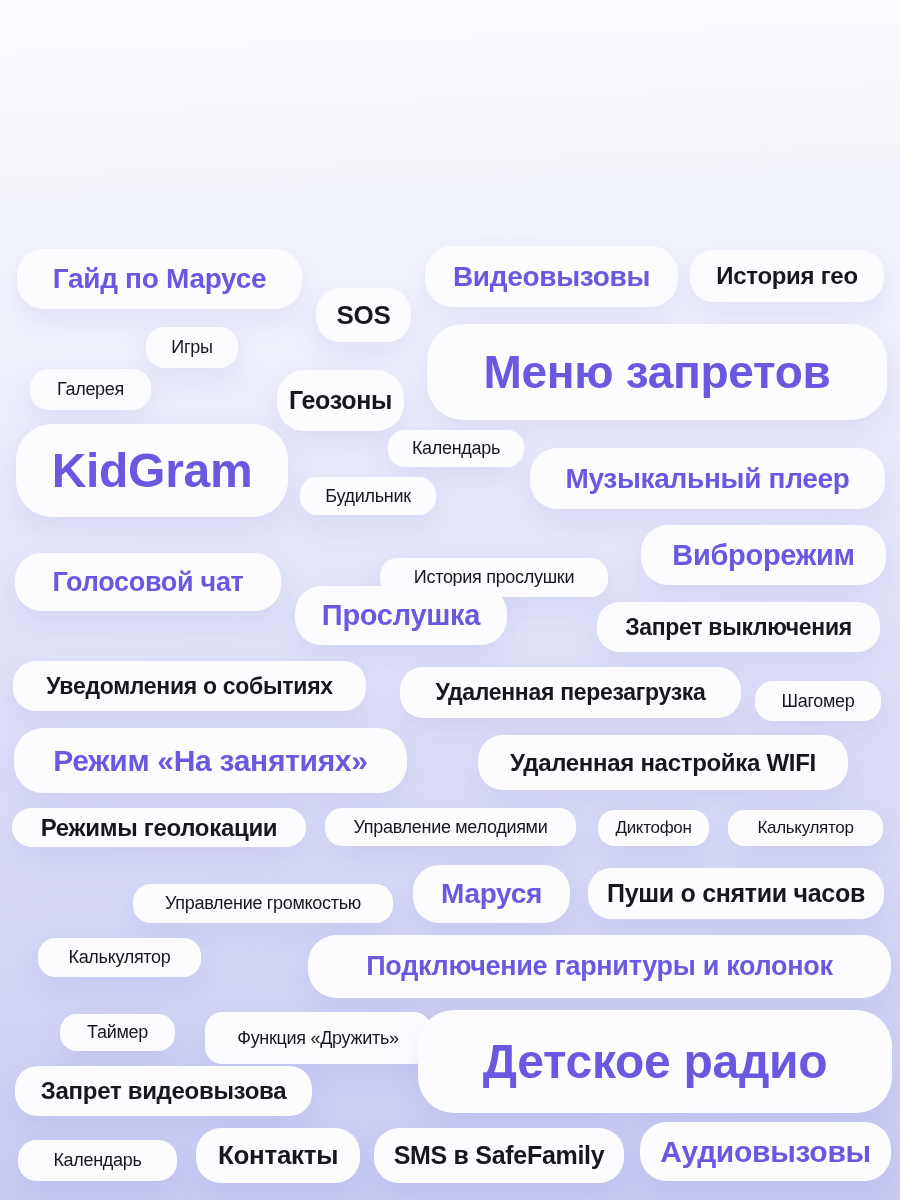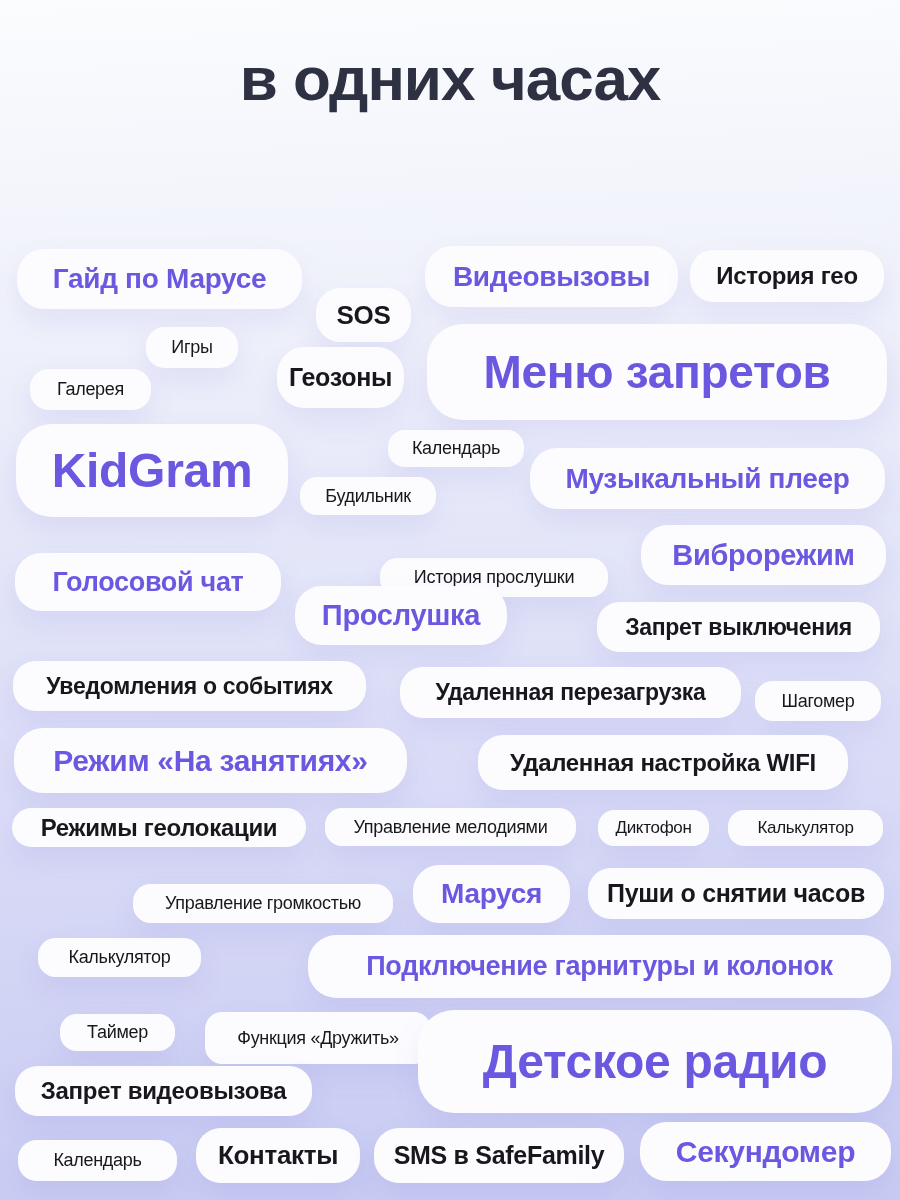--- a/index.html
+++ b/index.html
@@ -42,39 +42,38 @@
     box-shadow: 0 12px 28px rgba(100, 90, 220, 0.10);
   }
   .pill.purple { color: var(--accent, #6a58e0); }
   .pill.dark   { color: var(--dark, #17181d); }
 </style>
 </head>
 <body>
 
 <div class="poster" id="poster" style="--accent: #6a58e0; --dark: #17181d; --title: #2d3142; --pill-bg: #fcfcff; background: linear-gradient(178deg, rgb(251, 252, 254) 0%, rgb(238, 240, 250) 28%, rgb(220, 222, 247) 60%, rgb(200, 203, 242) 100%);">
   <h1 class="title">
-    <span>в одних часах</span>
   </h1>
   <div id="pills">
       <div class="pill purple" style="left: 17px; top: 249px; width: 285px; height: 60px; font-size: 28px; font-weight: 700; border-radius: 27px;">
         <span>Гайд по Марусе</span>
       </div>
       <div class="pill dark" style="left: 316px; top: 288px; width: 95px; height: 54px; font-size: 26px; font-weight: 600; border-radius: 24.3px;">
         <span>SOS</span>
       </div>
       <div class="pill purple" style="left: 425px; top: 246px; width: 253px; height: 61px; font-size: 28px; font-weight: 700; border-radius: 27.45px;">
         <span>Видеовызовы</span>
       </div>
       <div class="pill dark" style="left: 690px; top: 250px; width: 194px; height: 52px; font-size: 24px; font-weight: 600; border-radius: 23.4px;">
         <span>История гео</span>
       </div>
       <div class="pill dark" style="left: 146px; top: 327px; width: 92px; height: 41px; font-size: 18px; font-weight: 400; border-radius: 18.45px;">
         <span>Игры</span>
       </div>
-      <div class="pill dark" style="left: 277px; top: 347px; width: 127px; height: 61px; font-size: 25px; font-weight: 600; border-radius: 27.45px;">
+      <div class="pill dark" style="left: 277px; top: 370px; width: 127px; height: 61px; font-size: 25px; font-weight: 600; border-radius: 27.45px;">
         <span>Геозоны</span>
       </div>
       <div class="pill purple" style="left: 427px; top: 324px; width: 460px; height: 96px; font-size: 46px; font-weight: 700; border-radius: 36px;">
         <span>Меню запретов</span>
       </div>
       <div class="pill dark" style="left: 30px; top: 369px; width: 121px; height: 41px; font-size: 18px; font-weight: 400; border-radius: 18.45px;">
         <span>Галерея</span>
       </div>
       <div class="pill purple" style="left: 16px; top: 424px; width: 272px; height: 93px; font-size: 48px; font-weight: 700; border-radius: 36px;">
         <span>KidGram</span>
@@ -160,16 +159,16 @@
       <div class="pill dark" style="left: 18px; top: 1140px; width: 159px; height: 41px; font-size: 18px; font-weight: 400; border-radius: 18.45px;">
         <span>Календарь</span>
       </div>
       <div class="pill dark" style="left: 196px; top: 1128px; width: 164px; height: 55px; font-size: 26px; font-weight: 600; border-radius: 24.75px;">
         <span>Контакты</span>
       </div>
       <div class="pill dark" style="left: 374px; top: 1128px; width: 250px; height: 55px; font-size: 25px; font-weight: 600; border-radius: 24.75px;">
         <span>SMS в SafeFamily</span>
       </div>
       <div class="pill purple" style="left: 640px; top: 1122px; width: 251px; height: 59px; font-size: 30px; font-weight: 700; border-radius: 26.55px;">
-        <span>Секундомер</span>
+        <span>Аудиовызовы</span>
       </div>
     </div>
 </div>
 
 </body></html>

